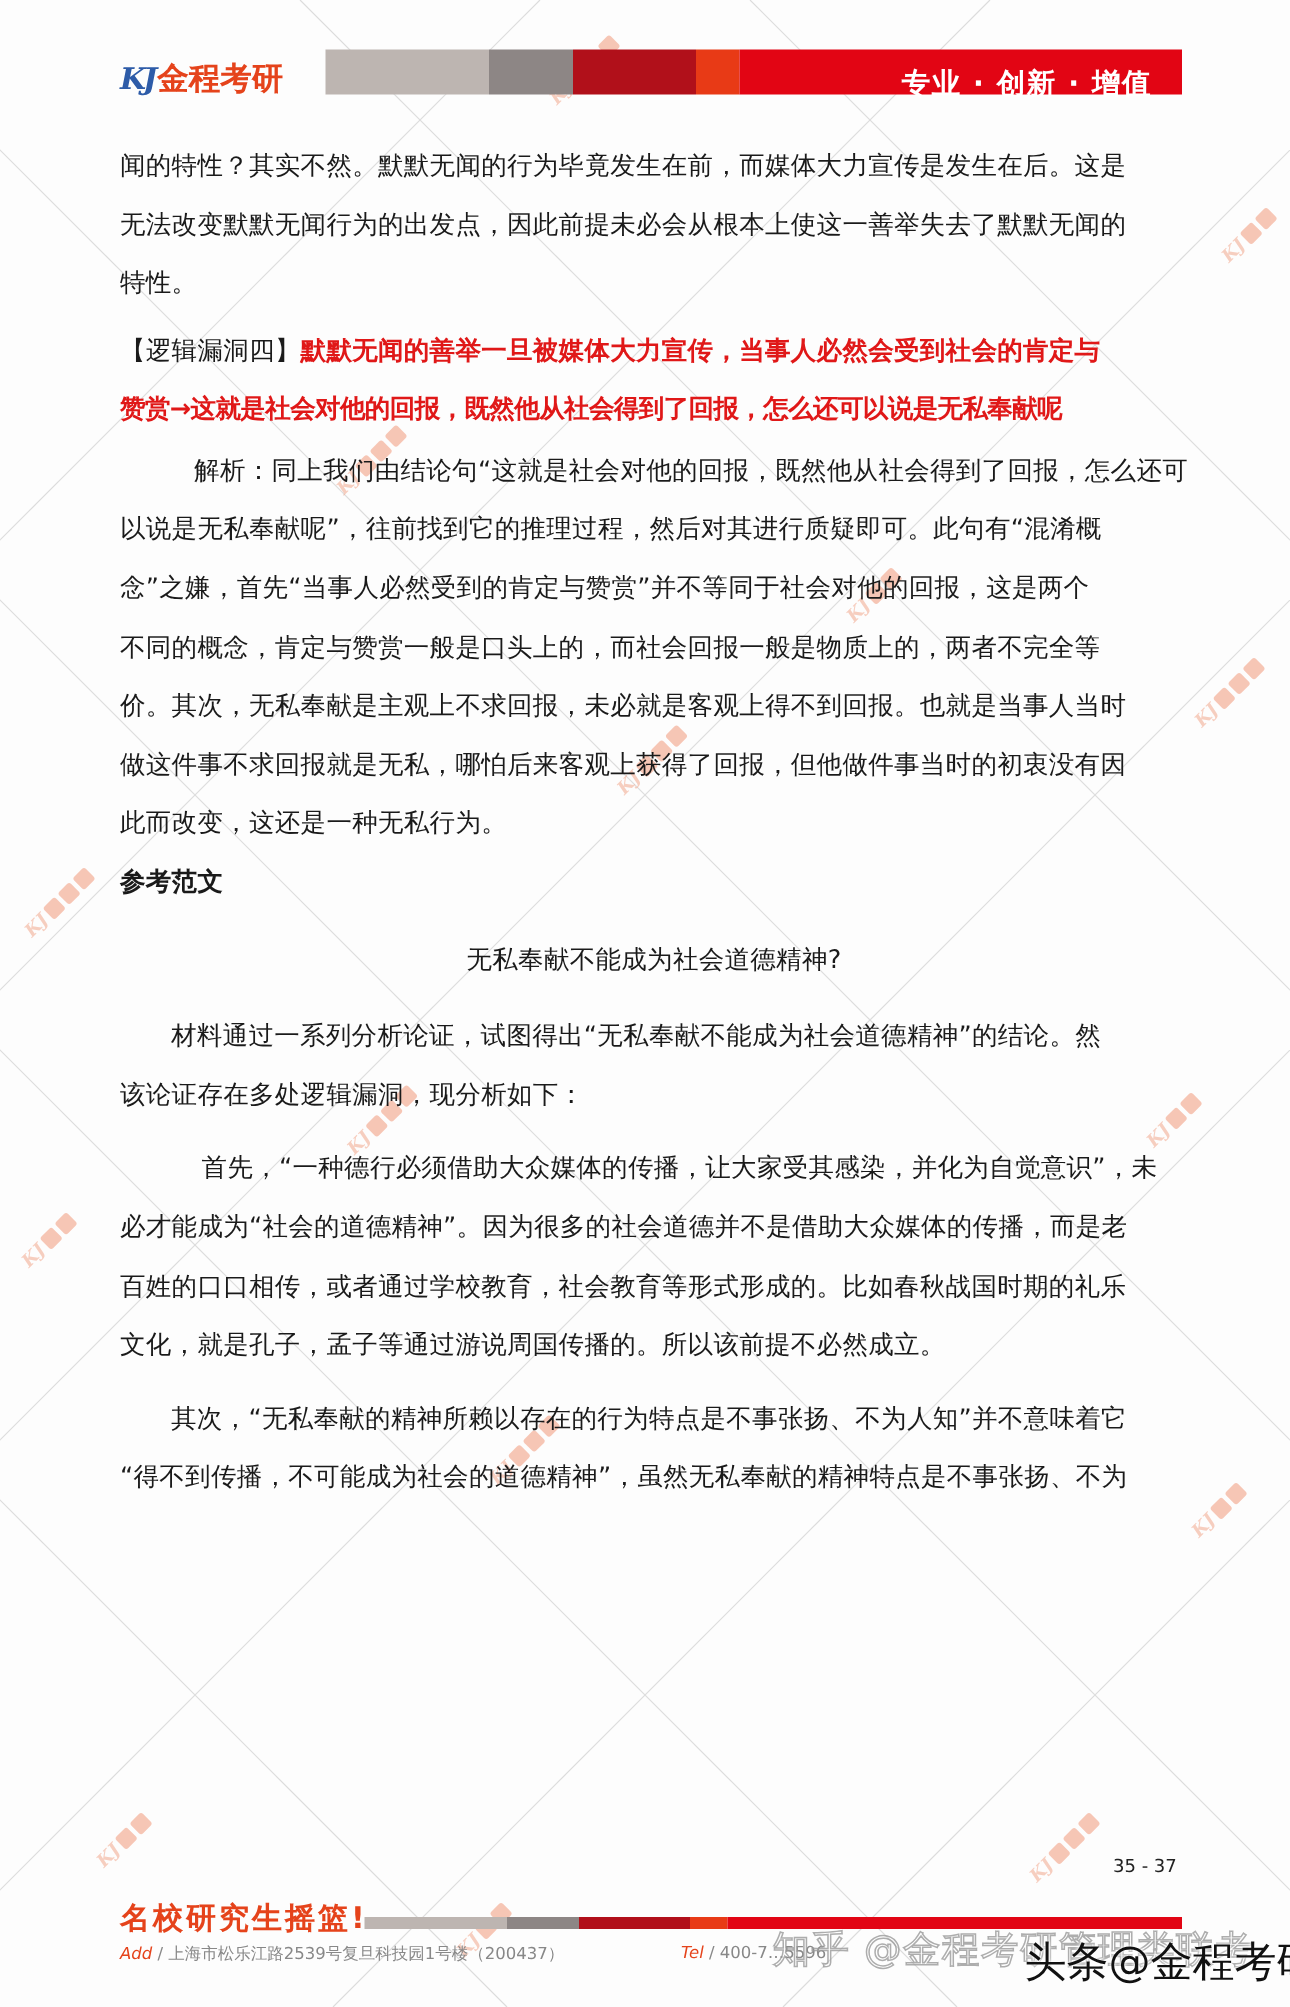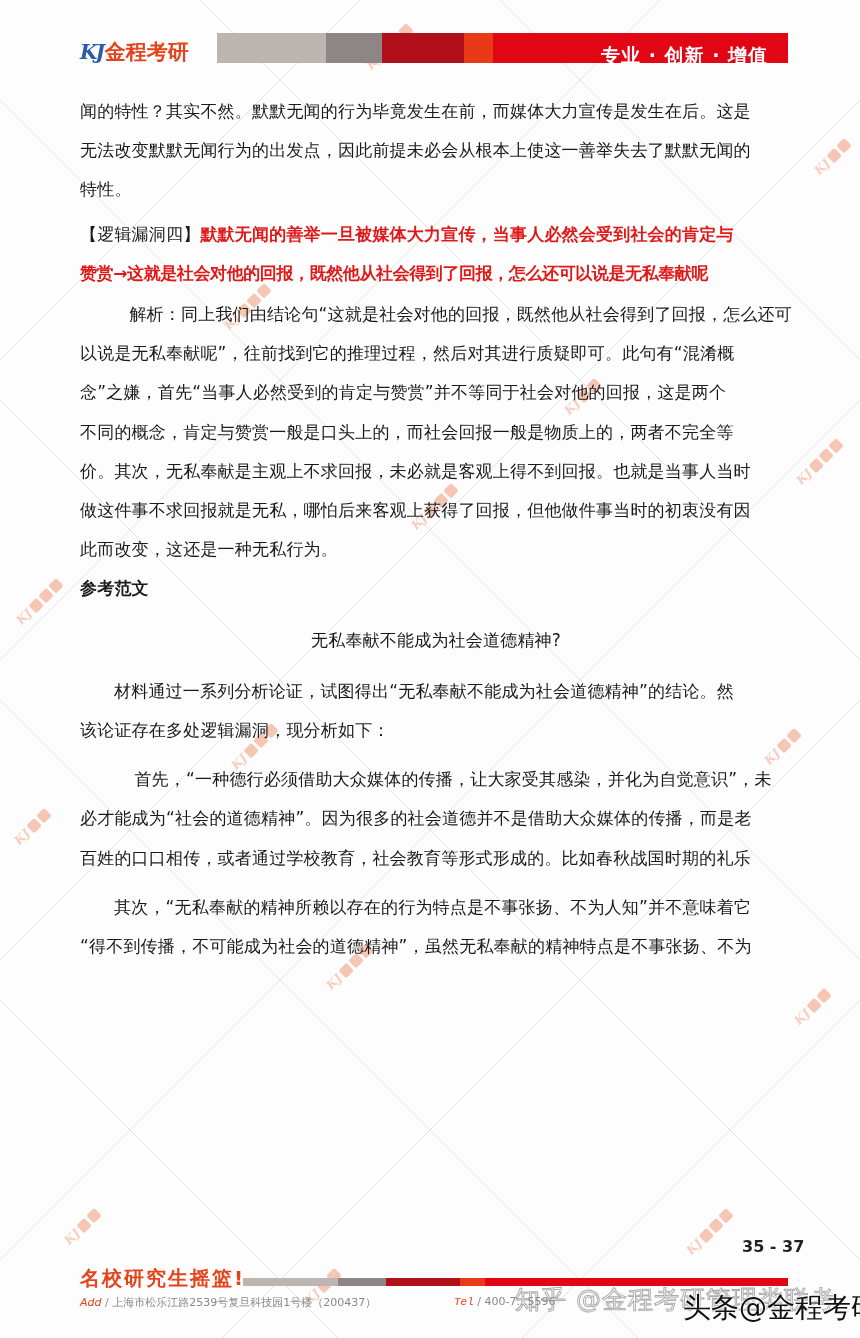--- a/index.html
+++ b/index.html
@@ -34,27 +34,27 @@
     
     .content { position: absolute; left: 80px; top: 92px; width: 712px; z-index: 2; }
     .line { font-size: 17px; line-height: 39.2px; color: #1a1a1a; white-space: nowrap; letter-spacing: 0.2px; }
     .red { color: #e01818; font-weight: bold; }
     .bold { font-weight: bold; }
     .indent { padding-left: 34px; }
     .center { text-align: center; }
 
     
     .footer { position: absolute; left: 0; top: 1225px; width: 860px; height: 113px; z-index: 2; }
-    .page-num { position: absolute; left: 742px; top: 12px; font-size: 16px; font-weight: bold; color: #222; }
+    .page-num { position: absolute; left: 742px; top: 12px; font-size: 12px; font-weight: normal; color: #222; }
     .motto { position: absolute; left: 80px; top: 40px; font-size: 20px; font-weight: bold; color: #e5431b; letter-spacing: 2px; }
     .fbar { position: absolute; top: 53px; height: 8px; }
     .addr { position: absolute; left: 80px; top: 70px; font-size: 11px; color: #888; white-space: nowrap; }
     .addr .lbl { color: #e5431b; font-style: italic; }
     .tel { position: absolute; left: 454px; top: 70px; font-size: 11px; color: #888; white-space: nowrap; }
-    .tel .lbl { color: #e5431b; font-style: italic; font-family: Liberation Mono, monospace; }
+    .tel .lbl { color: #e5431b; font-style: italic; }
 
     .wm-zhihu { position: absolute; left: 515px; top: 58px; font-size: 25px; color: transparent;
       -webkit-text-stroke: 1px #9a9a9a; white-space: nowrap; letter-spacing: 1px; opacity: 0.8; }
     .wm-toutiao { position: absolute; left: 683px; top: 64px; font-size: 28px; color: #111; white-space: nowrap;
       text-shadow: 0 0 2px #fff, 0 0 3px #fff; }
   </style>
 </head>
 <body>
 
 <div class="page">
@@ -191,20 +191,21 @@
     <div class="line">此而改变，这还是一种无私行为。</div>
 
     <div class="line bold" style="margin-top:0px;">参考范文</div>
     <div class="line center" style="margin-top:12px;">无私奉献不能成为社会道德精神?</div>
 
     <div class="line indent" style="margin-top:12px;">材料通过一系列分析论证，试图得出“无私奉献不能成为社会道德精神”的结论。然</div>
     <div class="line">该论证存在多处逻辑漏洞，现分析如下：</div>
     <div class="line indent" style="margin-top:10px;text-align:center;">首先，“一种德行必须借助大众媒体的传播，让大家受其感染，并化为自觉意识”，未</div>
     <div class="line">必才能成为“社会的道德精神”。因为很多的社会道德并不是借助大众媒体的传播，而是老</div>
     <div class="line">百姓的口口相传，或者通过学校教育，社会教育等形式形成的。比如春秋战国时期的礼乐</div>
+    <div class="line">文化，就是孔子，孟子等通过游说周国传播的。所以该前提不必然成立。</div>
     <div class="line indent" style="margin-top:10px;">其次，“无私奉献的精神所赖以存在的行为特点是不事张扬、不为人知”并不意味着它</div>
     <div class="line">“得不到传播，不可能成为社会的道德精神”，虽然无私奉献的精神特点是不事张扬、不为</div>
   </div>
 
   <div class="footer">
     <div class="page-num">35 - 37</div>
     <div class="motto">名校研究生摇篮!</div>
     <div class="fbar" style="left:243px;width:95px;background:#bdb5b1;"></div>
     <div class="fbar" style="left:338px;width:48px;background:#8d8685;"></div>
     <div class="fbar" style="left:386px;width:74px;background:#b1101a;"></div>

